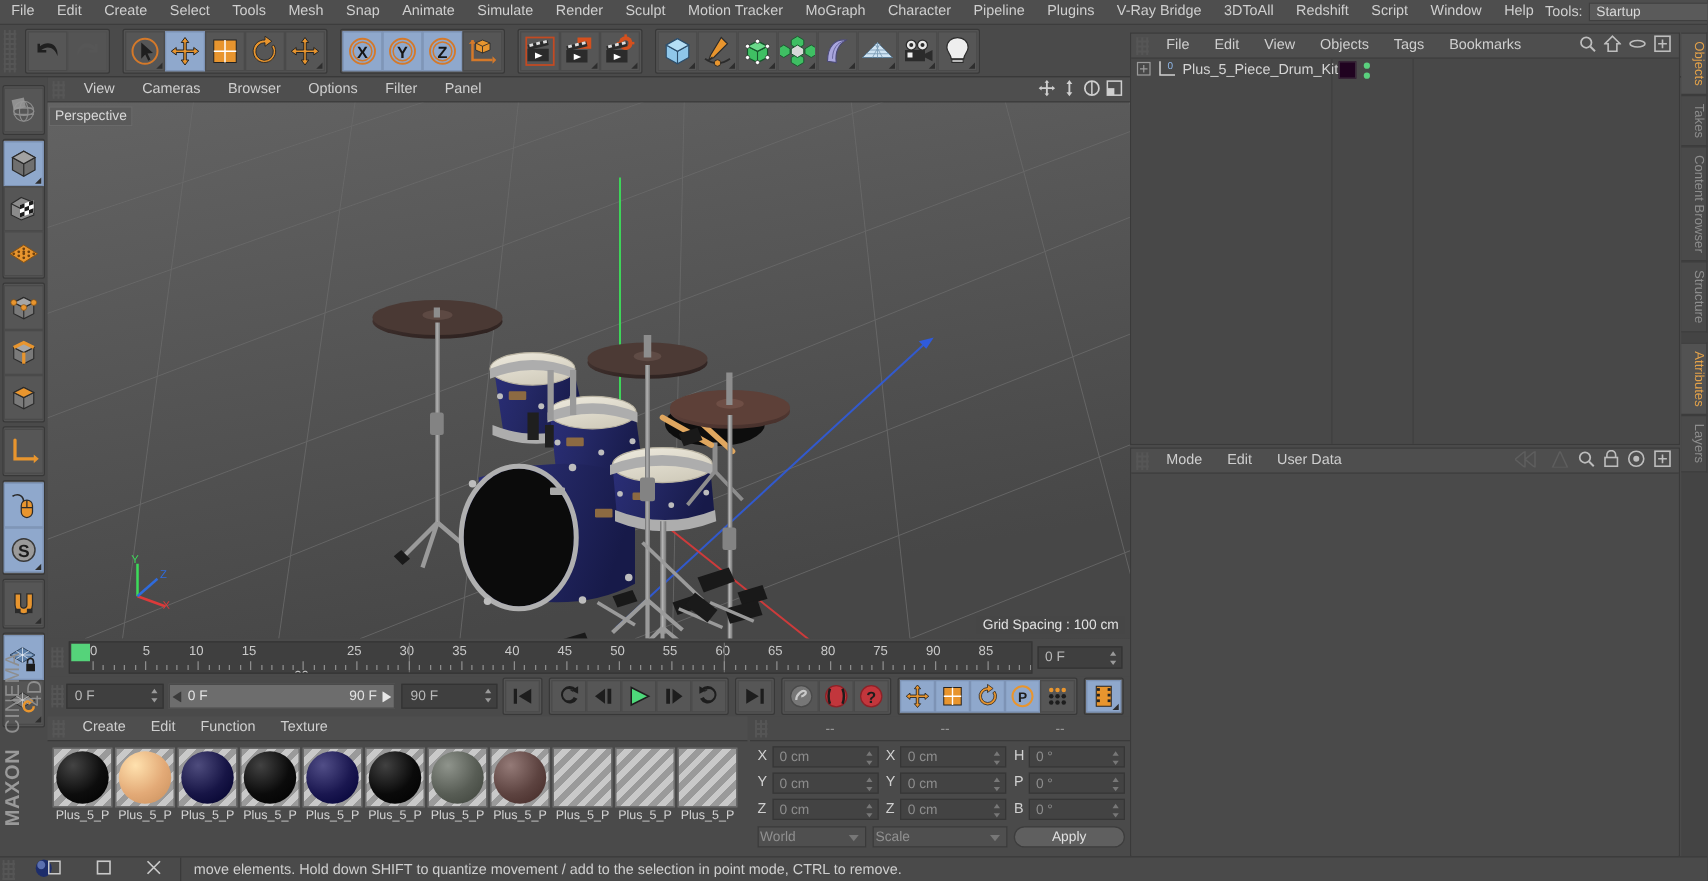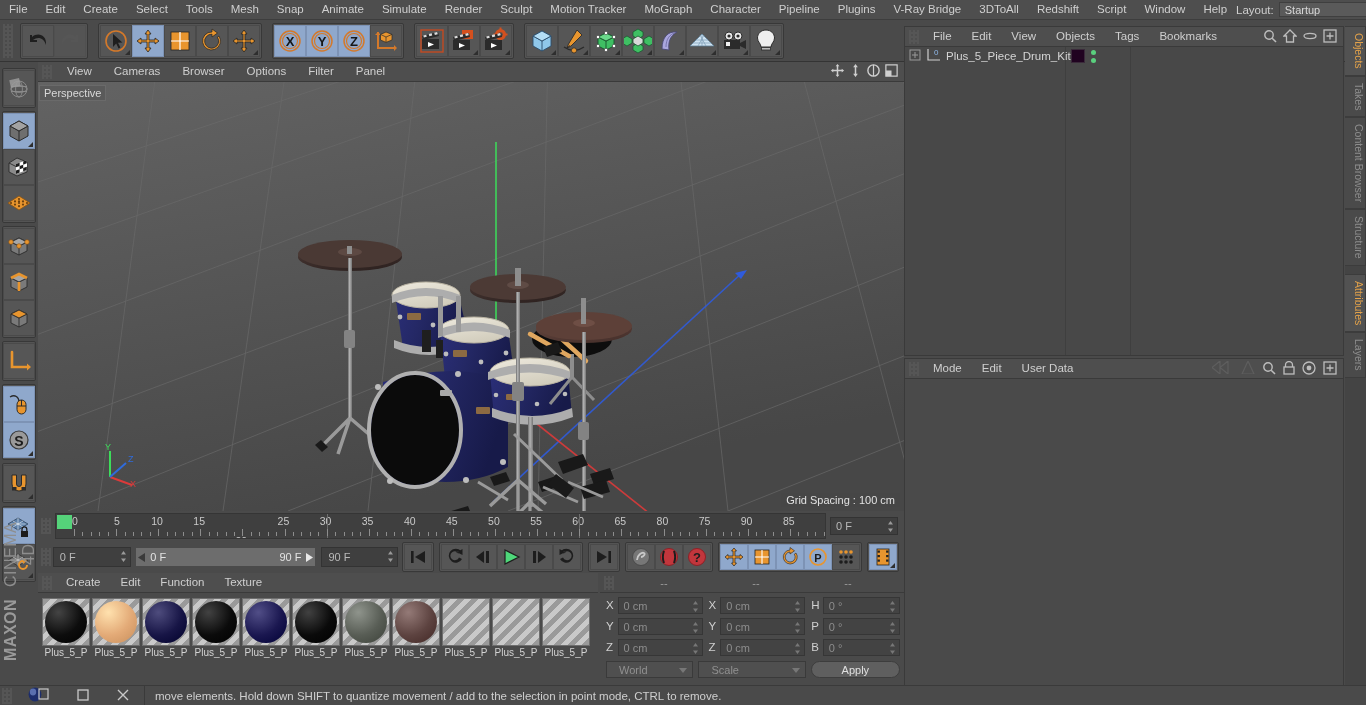--- a/index.html
+++ b/index.html
@@ -115,21 +115,21 @@
   .coord{ position:absolute; left:600px; top:573px; width:304px; height:112px; background:#4a4a4a;}
   .coord-head{ height:20px; display:flex; align-items:center; border-bottom:1px solid #3a3a3a;}
   .coord-head .dash{ width:92px; text-align:center; font-size:11px; color:#9d9d9d;}
   .coord-rows{ padding:2px 4px 0 6px;}
   .crow{ display:flex; align-items:center; height:20px; margin-bottom:1px;}
   .clab{ width:12px; font-size:11.5px; color:#d0d0d0;}
   .cfield{ height:17px; background:#434343; border:1px solid #363636; font-size:11px;
      color:#8d8d8d; line-height:16px; padding-left:5px; position:relative;}
   .coord-bottom{ display:flex; align-items:center; padding:3px 4px 0 6px; gap:5px;}
   .cselect{ height:17px; background:#4f4f4f; border:1px solid #3a3a3a; font-size:11px;
-     color:#909090; line-height:16px; padding-left:12px; position:relative;}
+     color:#909090; line-height:16px; padding-left:1px; position:relative;}
   .cselect .arrow{ position:absolute; right:5px; top:6px;
      border-left:4px solid transparent;border-right:4px solid transparent;border-top:5px solid #777;}
   .cbtn{ height:17px; background:#5f5f5f; border:1px solid #3d3d3d; border-radius:9px;
      font-size:11px; color:#e0e0e0; display:flex;align-items:center;justify-content:center;}
 
   
   .objpanel{ position:absolute; left:904px; top:26px; width:440px; height:330px; background:#4a4a4a;
      border:1px solid #3a3a3a;}
   .obj-head{ height:20px; display:flex; align-items:center; background:#4e4e4e;
      border-bottom:1px solid #3a3a3a;}
@@ -186,21 +186,21 @@
         <div class="mi">Pipeline</div>
         <div class="mi">Plugins</div>
         <div class="mi">V-Ray Bridge</div>
         <div class="mi">3DToAll</div>
         <div class="mi">Redshift</div>
         <div class="mi">Script</div>
         <div class="mi">Window</div>
         <div class="mi">Help</div>
       </div>
     <div class="layout-wrap">
-      <span class="layout-label">Layout:</span>
+      <span class="layout-label">Tools:</span>
       <div class="layout-select">
         <span>Startup</span>
         
       </div>
 
     </div>
   </div>
 
   <div class="toolbar">
     <div class="grip"></div>

